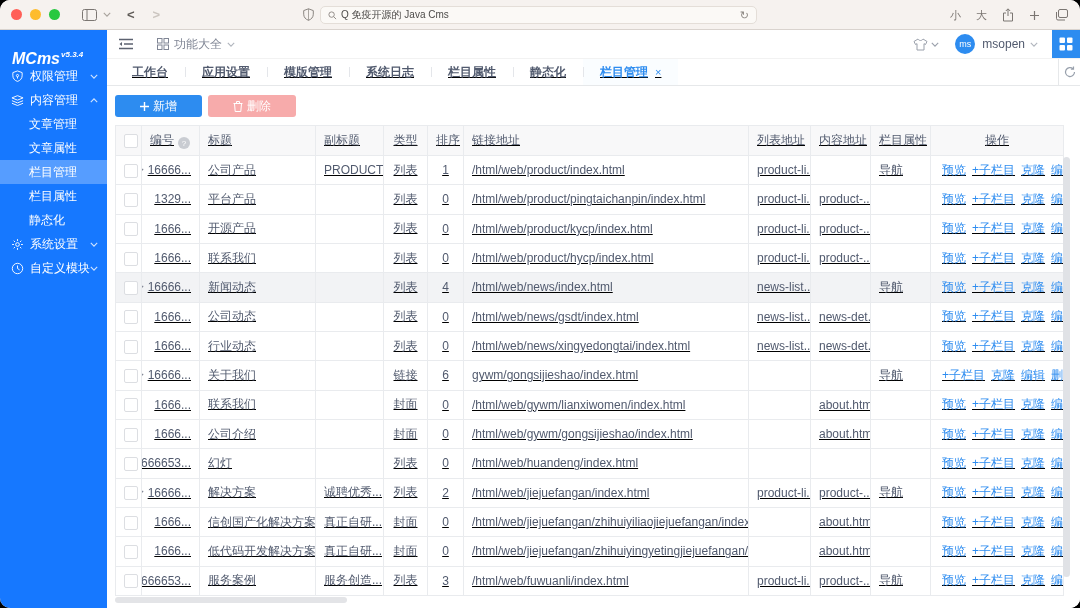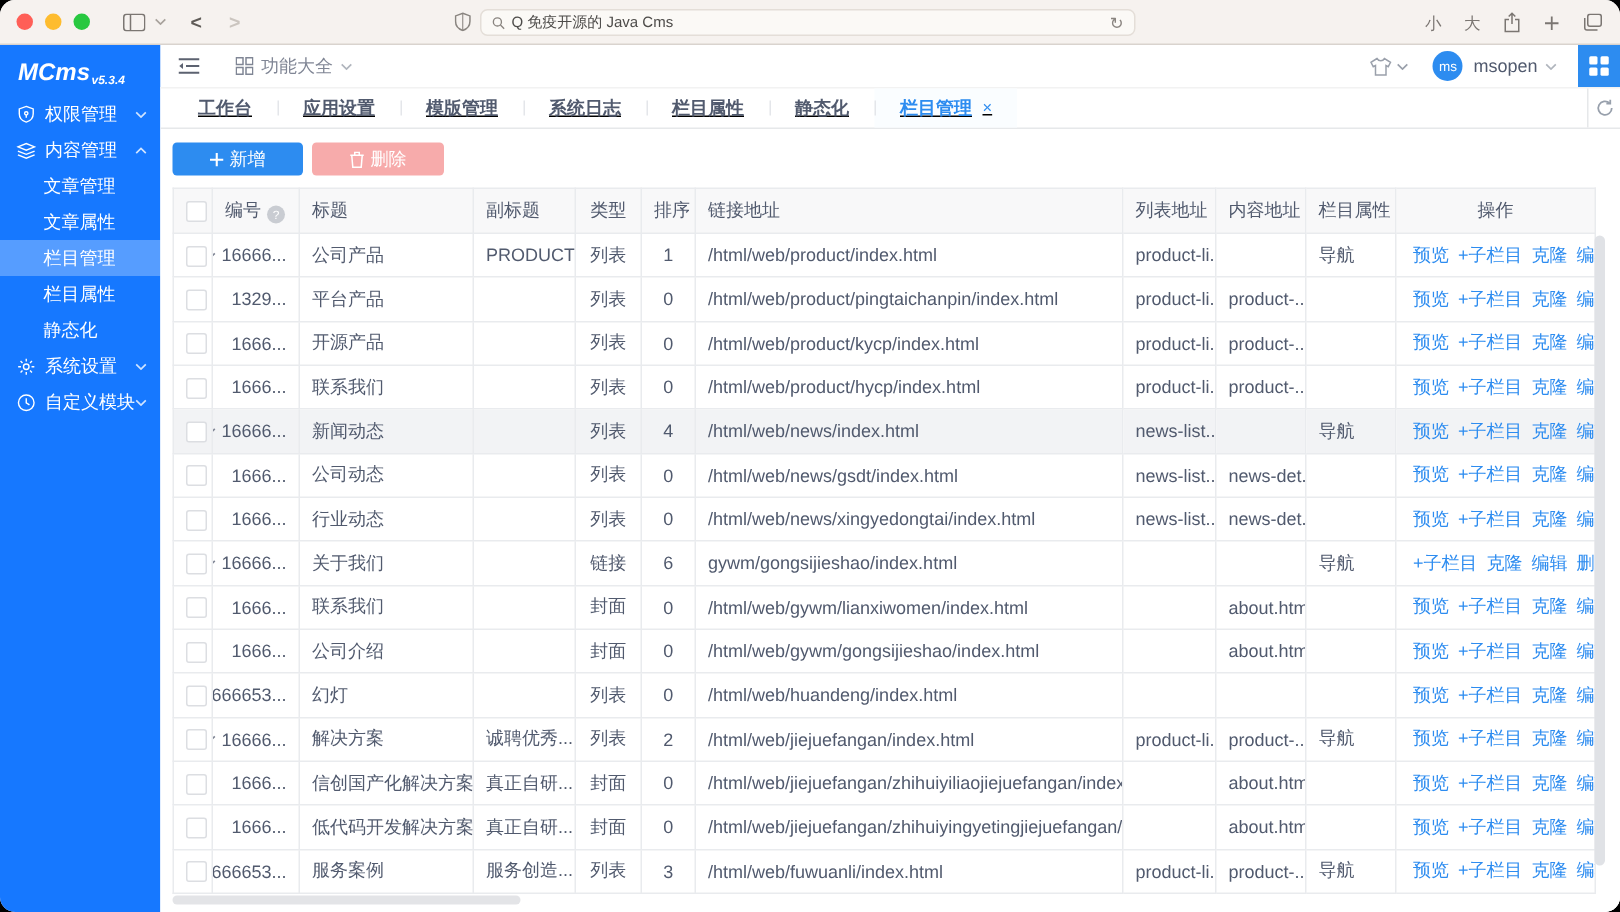--- a/index.html
+++ b/index.html
@@ -24,21 +24,21 @@
   .c-shield { position:absolute; left:303px; top:8px; color:#8a8580; }
   .addr { position:absolute; left:320px; top:6px; width:437px; height:18px; background:#fbf9f6; border:1px solid #e4ded8;
           border-radius:5px; display:flex; align-items:center; padding:0 7px; font-size:10px; color:#4d4b49; }
   .addr .mag { color:#8a8580; margin-right:4px; display:inline-flex; }
   .addr .reload { margin-left:auto; color:#8a8580; font-size:11px; }
   .c-right { position:absolute; right:12px; top:0; height:30px; display:flex; align-items:center; gap:15px; color:#7b7672; font-size:11px; }
 
   
   .app { display:flex; height:578px; }
   .sidebar { width:107px; flex-shrink:0; background:#1678ff; color:#fff; }
-  .logo { height:28px; display:flex; align-items:flex-end; padding:6px 0 0 12px; }
+  .logo { height:28px; display:flex; align-items:flex-start; padding:20px 0 0 12px; }
   .logo-m { font-size:16px; font-weight:bold; font-style:italic; letter-spacing:0; }
   .logo-v { font-size:8px; font-weight:bold; font-style:italic; margin-left:1px; }
   .menu { padding-top:6px; }
   .side-item { height:24px; display:flex; align-items:center; padding:0 9px 0 11px; font-size:12px; cursor:pointer; }
   .side-item .s-icon { width:14px; height:14px; margin-right:5px; display:inline-flex; align-items:center; }
   .side-item.sub { padding-left:29px; }
   .side-item.active { background:rgba(255,255,255,.28); }
   .side-item .sp { flex:1; white-space:nowrap; }
   .chev8 { display:inline-flex; }
   .chev8 svg { display:block; }
@@ -67,21 +67,21 @@
   .tab-refresh { margin-left:auto; width:22px; border-left:1px solid #e6e8ea; display:flex; align-items:center; justify-content:center; color:#98a0ac; font-size:12px; cursor:pointer; }
 
   
   .content { flex:1; min-height:0; position:relative; background:#fff; }
   .toolbar { height:39px; padding:9px 0 0 8px; display:flex; gap:6px; }
   .btn { height:22px; padding:0 25px; border:none; border-radius:3px; color:#fff; font-size:12px; display:inline-flex; align-items:center; gap:4px; cursor:pointer; font-family:inherit; }
   .btn.add { background:#2d8cf0; }
   .btn.del { background:#f7abab; }
   .btn svg { display:block; }
 
-  .table-wrap { margin-left:8px; width:756px; }
+  .table-wrap { margin-left:8px; width:756px;text-decoration:underline; }
   table { border-collapse:collapse; table-layout:fixed; width:948px; font-size:12px; color:#515a6e; }
   th, td { border:1px solid #e9ebee; height:29.33px; padding:0 8px; white-space:nowrap; overflow:hidden; font-weight:normal; }
   thead th { background:#f8f8f9; height:30px; }
   .al { text-align:left; } .ac { text-align:center; } .ar { text-align:right; }
   tr.hl td { background:#f2f3f5; }
   .cb { display:inline-block; width:14px; height:14px; border:1px solid #dcdee2; border-radius:2px; background:#fff; vertical-align:middle; cursor:pointer; }
   .info-ic { display:inline-flex; width:12px; height:12px; border-radius:50%; background:#c9ccd2; color:#fff; font-size:8px;
              align-items:center; justify-content:center; margin-left:4px; vertical-align:-2px; }
   .caret { display:inline-flex; margin-right:4px; color:#808695; vertical-align:1px; cursor:pointer; }
   .id-cell { display:flex; align-items:center; justify-content:flex-end; }

